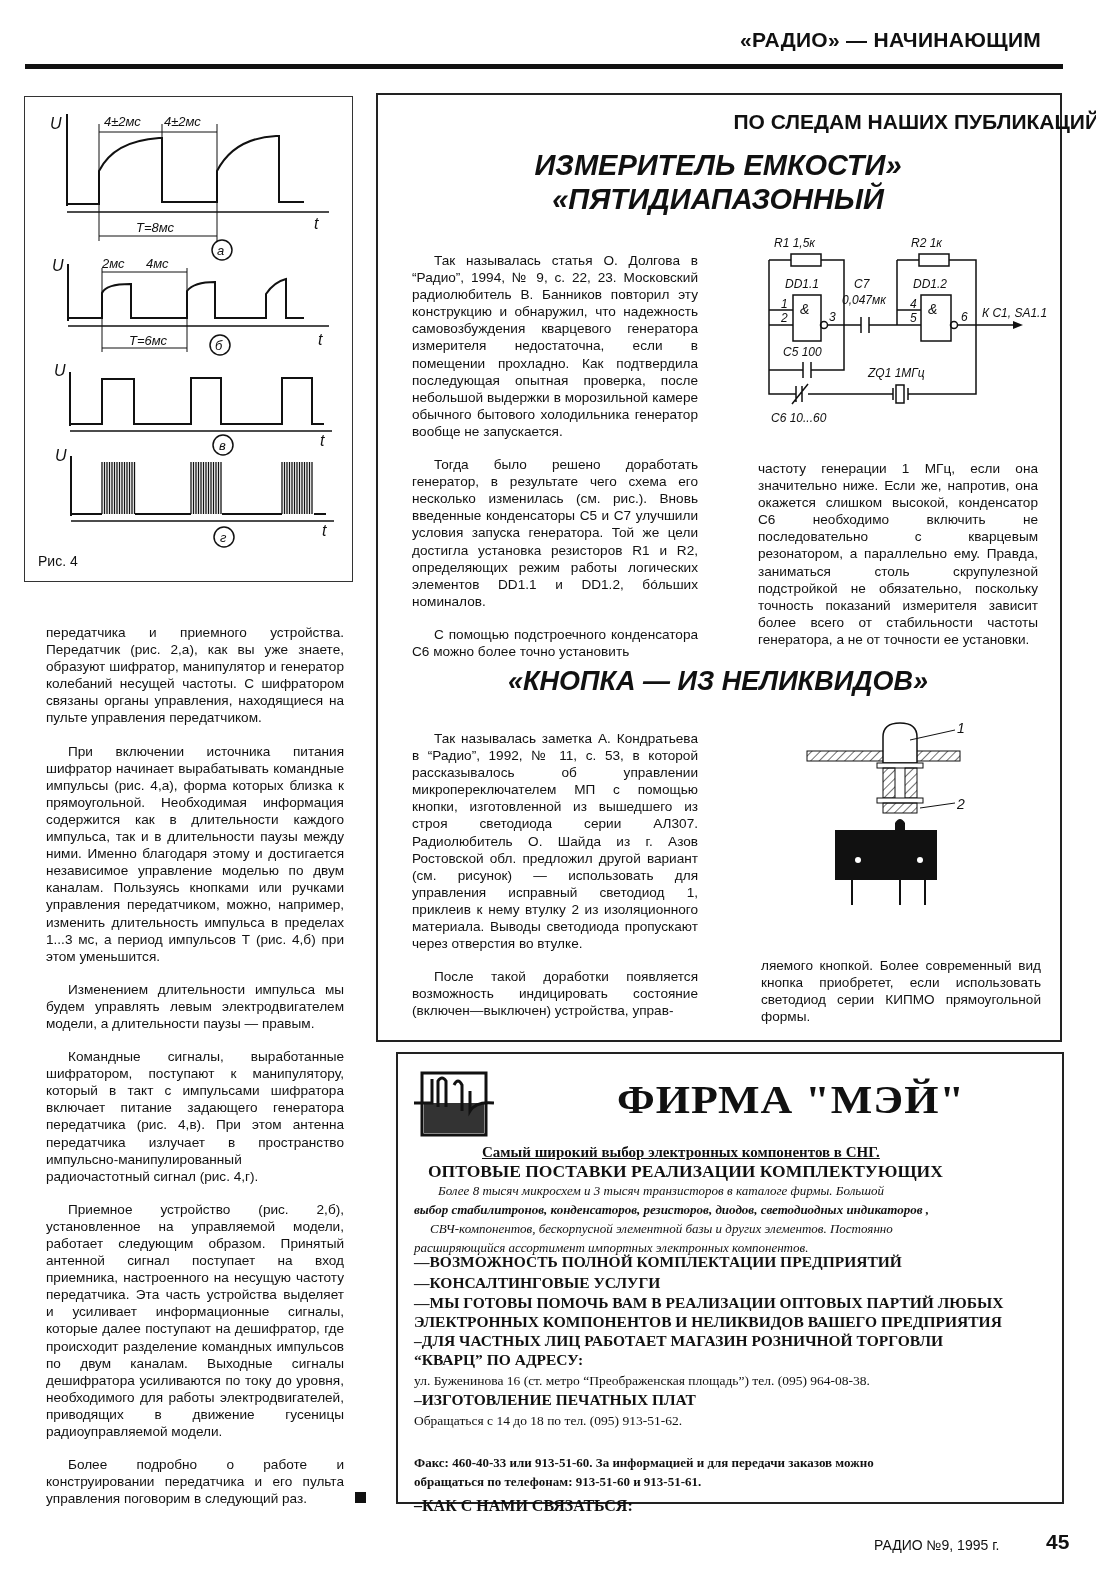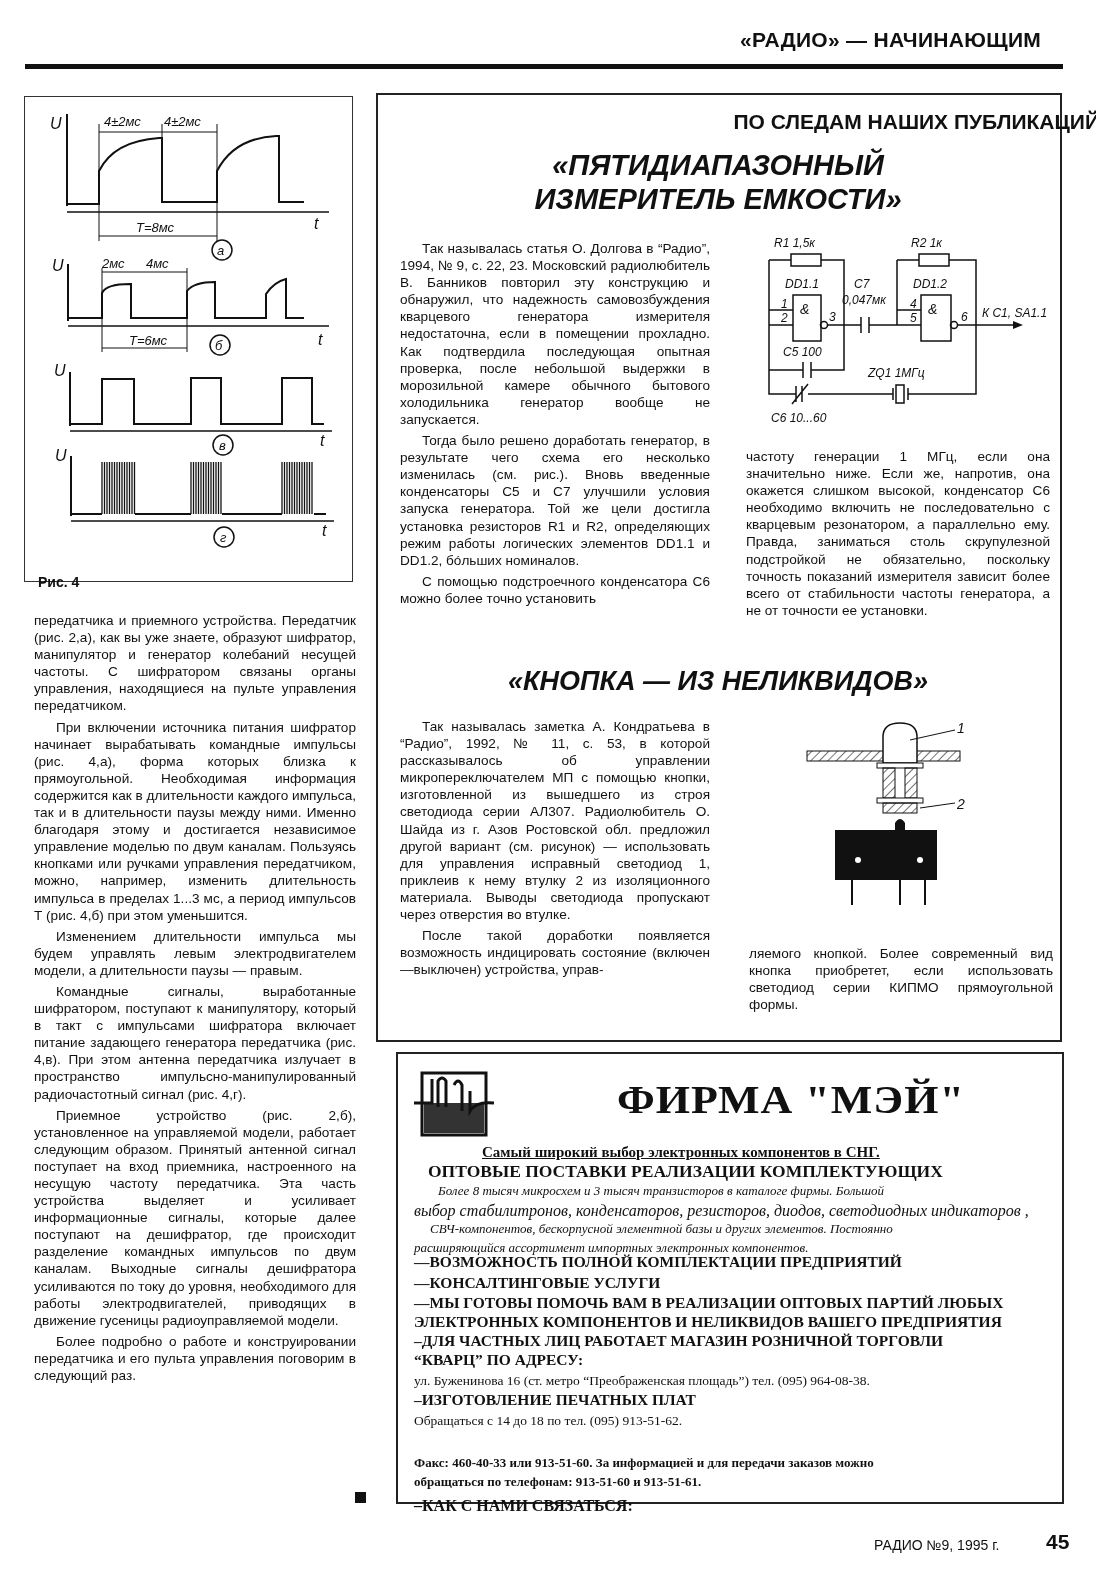--- a/index.html
+++ b/index.html
@@ -1,23 +1,23 @@
 <!DOCTYPE html>
 <html><head>
 <meta charset="utf-8">
 <style>
   html,body{margin:0;padding:0;background:#fff;}
   body{width:1096px;height:1571px;position:relative;overflow:hidden;color:#111;font-family:"Liberation Sans",sans-serif;}
   .abs{position:absolute;}
   .header{left:740px;top:28px;font-weight:bold;font-size:21px;letter-spacing:0.3px;}
   .header-rule{left:25px;top:64px;width:1038px;height:5px;background:#111;}
   .fig-box{left:24px;top:96px;width:327px;height:484px;border:1.5px solid #333;}
-  .fig-caption{left:38px;top:574px;font-weight:bold;font-size:14px;}
+  .fig-caption{left:38px;top:553px;font-weight:normal;font-size:14px;}
   .col{font-size:13.6px;line-height:17.1px;text-align:justify;}
-  .col p{margin:4px;text-indent:0;}
+  .col p{margin:16px;text-indent:0;}
   .col p.ind{text-indent:22px;}
   .left-col{left:30px;top:608px;width:330px;}
   .box1{left:376px;top:93px;width:682px;height:945px;border:2px solid #222;}
   .kicker{left:376px;top:110px;width:684px;text-align:right;font-weight:bold;font-size:21px;padding-left:40px;}
   .title1{left:376px;top:148px;width:684px;text-align:center;font-weight:bold;font-style:italic;font-size:29px;line-height:34px;}
   .c1a{left:396px;top:236px;width:318px;}
   .c1b{left:742px;top:444px;width:312px;}
   .title2{left:376px;top:666px;width:684px;text-align:center;font-weight:bold;font-style:italic;font-size:27px;}
   .c2a{left:396px;top:714px;width:318px;}
   .c2b{left:745px;top:941px;width:312px;}
@@ -140,22 +140,22 @@
   <p class="ind">Изменением длительности импульса мы будем управлять левым электродвигателем модели, а длительности паузы — правым.</p>
   <p class="ind">Командные сигналы, выработанные шифратором, поступают к манипулятору, который в такт с импульсами шифратора включает питание задающего генератора передатчика (рис. 4,в). При этом антенна передатчика излучает в пространство импульсно-манипулированный радиочастотный сигнал (рис. 4,г).</p>
   <p class="ind">Приемное устройство (рис. 2,б), установленное на управляемой модели, работает следующим образом. Принятый антенной сигнал поступает на вход приемника, настроенного на несущую частоту передатчика. Эта часть устройства выделяет и усиливает информационные сигналы, которые далее поступают на дешифратор, где происходит разделение командных импульсов по двум каналам. Выходные сигналы дешифратора усиливаются по току до уровня, необходимого для работы электродвигателей, приводящих в движение гусеницы радиоуправляемой модели.</p>
   <p class="ind">Более подробно о работе и конструировании передатчика и его пульта управления поговорим в следующий раз.</p>
 </div>
 <div class="abs end-mark"></div>
 
 <div class="abs box1"></div>
 <div class="abs kicker">ПО СЛЕДАМ НАШИХ ПУБЛИКАЦИЙ</div>
 <div class="abs title1">
+  <div>ИЗМЕРИТЕЛЬ ЕМКОСТИ»</div>
   <div>«ПЯТИДИАПАЗОННЫЙ</div>
-  <div>ИЗМЕРИТЕЛЬ ЕМКОСТИ»</div>
 </div>
 <div class="abs col c1a">
   <p class="ind">Так называлась статья О. Долгова в “Радио”, 1994, № 9, с. 22, 23. Московский радиолюбитель В. Банников повторил эту конструкцию и обнаружил, что надежность самовозбуждения кварцевого генератора измерителя недостаточна, если в помещении прохладно. Как подтвердила последующая опытная проверка, после небольшой выдержки в морозильной камере обычного бытового холодильника генератор вообще не запускается.</p>
   <p class="ind">Тогда было решено доработать генератор, в результате чего схема его несколько изменилась (см. рис.). Вновь введенные конденсаторы С5 и С7 улучшили условия запуска генератора. Той же цели достигла установка резисторов R1 и R2, определяющих режим работы логических элементов DD1.1 и DD1.2, бóльших номиналов.</p>
   <p class="ind">С помощью подстроечного конденсатора С6 можно более точно установить</p>
 </div>
 
 <svg class="abs" style="left:738px;top:232px;" width="330" height="200">
   <g stroke="#111" fill="none" stroke-width="1.5">
     <path d="M31,28 H53 M83,28 H106 V93 M31,28 V138 V162 H58 M70,162 H155 M170,162 H238 V92"></path>
@@ -237,21 +237,21 @@
 <svg class="abs ad-logo" width="80" height="66" viewBox="0 0 80 66">
   <rect x="8" y="2" width="64" height="62" fill="none" stroke="#111" stroke-width="3"></rect>
   <rect x="10" y="32" width="60" height="30" fill="#333"></rect>
   <path d="M0,32 H18 V8 M24,36 V10 Q28,4 32,10 V36 M40,14 Q44,6 48,14 V40 M56,20 V40 Q62,30 80,32" stroke="#111" stroke-width="3" fill="none"></path>
 </svg>
 <div class="abs ad-title">ФИРМА  "МЭЙ"</div>
 
 <div class="ad-line" style="top:1144px;font-size:15px;font-weight:bold;text-decoration:underline;padding-left:68px;">Самый широкий выбор электронных компонентов в СНГ.</div>
 <div class="ad-line" style="top:1161px;font-size:17.5px;font-weight:bold;padding-left:14px;">ОПТОВЫЕ ПОСТАВКИ РЕАЛИЗАЦИИ КОМПЛЕКТУЮЩИХ</div>
 <div class="ad-line" style="top:1183px;font-size:13px;font-style:italic;padding-left:24px;">Более 8 тысяч микросхем  и 3 тысяч транзисторов в каталоге фирмы. Большой</div>
-<div class="ad-line" style="top:1202px;font-size:16px;font-style:italic;">выбор стабилитронов, конденсаторов, резисторов, диодов, светодиодных индикаторов ,</div>
+<div class="ad-line" style="top:1202px;font-size:13px;font-style:italic;font-weight:bold;">выбор стабилитронов, конденсаторов, резисторов, диодов, светодиодных индикаторов ,</div>
 <div class="ad-line" style="top:1221px;font-size:13px;font-style:italic;margin-left:16px;">СВЧ-компонентов, бескорпусной элементной базы и других элементов. Постоянно</div>
 <div class="ad-line" style="top:1240px;font-size:13px;font-style:italic;">расширяющийся  ассортимент  импортных  электронных  компонентов.</div>
 <div class="ad-line" style="top:1253px;font-size:15.5px;font-weight:bold;">—ВОЗМОЖНОСТЬ ПОЛНОЙ КОМПЛЕКТАЦИИ ПРЕДПРИЯТИЙ</div>
 <div class="ad-line" style="top:1274px;font-size:15.5px;font-weight:bold;">—КОНСАЛТИНГОВЫЕ УСЛУГИ</div>
 <div class="ad-line" style="top:1294px;font-size:15.5px;font-weight:bold;">—МЫ ГОТОВЫ ПОМОЧЬ ВАМ В РЕАЛИЗАЦИИ ОПТОВЫХ ПАРТИЙ ЛЮБЫХ</div>
 <div class="ad-line" style="top:1313px;font-size:15.5px;font-weight:bold;">ЭЛЕКТРОННЫХ КОМПОНЕНТОВ И НЕЛИКВИДОВ ВАШЕГО ПРЕДПРИЯТИЯ</div>
 <div class="ad-line" style="top:1332px;font-size:15.5px;font-weight:bold;">–ДЛЯ  ЧАСТНЫХ  ЛИЦ  РАБОТАЕТ  МАГАЗИН  РОЗНИЧНОЙ  ТОРГОВЛИ</div>
 <div class="ad-line" style="top:1351px;font-size:15.5px;font-weight:bold;">“КВАРЦ” ПО АДРЕСУ:</div>
 <div class="ad-line" style="top:1373px;font-size:13.5px;">ул. Буженинова 16 (ст. метро “Преображенская площадь”)  тел.  (095) 964-08-38.</div>
 <div class="ad-line" style="top:1391px;font-size:15.5px;font-weight:bold;">–ИЗГОТОВЛЕНИЕ ПЕЧАТНЫХ ПЛАТ</div>

